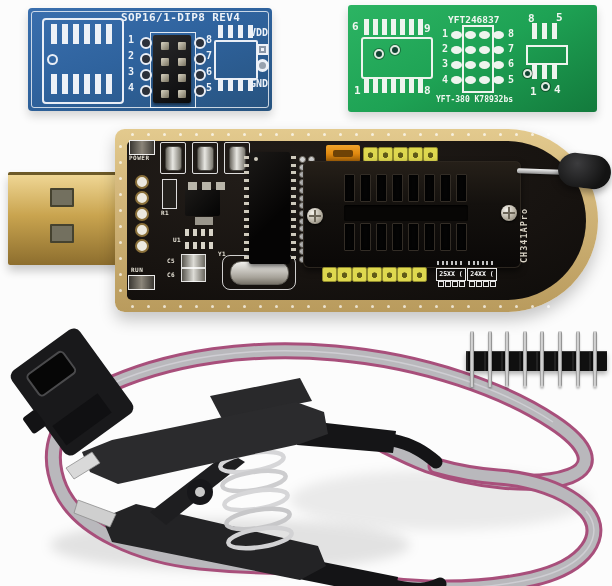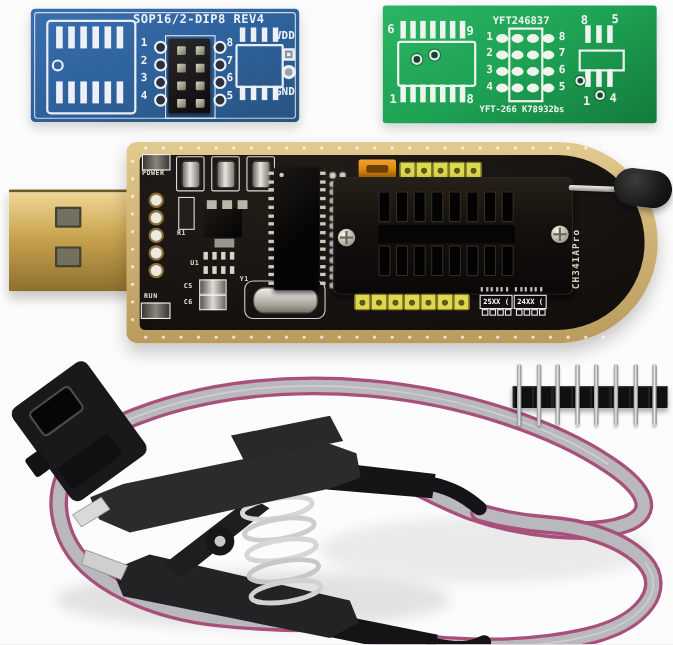--- a/index.html
+++ b/index.html
@@ -398,21 +398,21 @@
         <div class="pad-gold" style="position: absolute; left: 20px; top: 46px; width: 10px; height: 10px;"></div>
         <div class="pad-gold" style="position: absolute; left: 20px; top: 62px; width: 10px; height: 10px;"></div>
         <div class="pad-gold" style="position: absolute; left: 20px; top: 78px; width: 10px; height: 10px;"></div>
         <div class="pad-gold" style="position: absolute; left: 20px; top: 94px; width: 10px; height: 10px;"></div>
         <div class="pad-gold" style="position: absolute; left: 20px; top: 110px; width: 10px; height: 10px;"></div>
       </div>
   </div>
 
   <div class="blue-board" id="blue">
     <div class="bb-outline"></div>
-    <div class="sk" style="left:93px;top:4px;font-size:11px;letter-spacing:.4px;">SOP16/2-DIP8 REV4</div>
+    <div class="sk" style="left:93px;top:4px;font-size:11px;letter-spacing:.4px;">SOP16/1-DIP8 REV4</div>
     <div class="fp-outline16" id="bb-fp16">
       <div class="abs" style="left:3px;top:34px;width:7px;height:7px;border:2px solid #e9eef6;border-radius:50%;"></div>
     <div style="position: absolute; left: 7px; top: 4px; width: 6px; height: 20px; background: rgb(237, 241, 247);"></div>
         <div style="position: absolute; left: 7px; top: 54px; width: 6px; height: 20px; background: rgb(237, 241, 247);"></div>
         <div style="position: absolute; left: 18px; top: 4px; width: 6px; height: 20px; background: rgb(237, 241, 247);"></div>
         <div style="position: absolute; left: 18px; top: 54px; width: 6px; height: 20px; background: rgb(237, 241, 247);"></div>
         <div style="position: absolute; left: 29px; top: 4px; width: 6px; height: 20px; background: rgb(237, 241, 247);"></div>
         <div style="position: absolute; left: 29px; top: 54px; width: 6px; height: 20px; background: rgb(237, 241, 247);"></div>
         <div style="position: absolute; left: 40px; top: 4px; width: 6px; height: 20px; background: rgb(237, 241, 247);"></div>
         <div style="position: absolute; left: 40px; top: 54px; width: 6px; height: 20px; background: rgb(237, 241, 247);"></div>
@@ -523,21 +523,21 @@
     <div class="sk" style="left:160px;top:39px;font-size:10px;">7</div>
     <div class="sk" style="left:160px;top:54px;font-size:10px;">6</div>
     <div class="sk" style="left:160px;top:70px;font-size:10px;">5</div>
     <div class="sk" style="left:180px;top:8px;font-size:11px;">8</div>
     <div class="sk" style="left:208px;top:7px;font-size:11px;">5</div>
     <div class="gb-outline8"></div>
     <div class="via" style="left:175px;top:64px;width:5px;height:5px;"></div>
     <div class="via" style="left:193px;top:77px;width:5px;height:5px;"></div>
     <div class="sk" style="left:182px;top:81px;font-size:11px;">1</div>
     <div class="sk" style="left:206px;top:79px;font-size:11px;">4</div>
-    <div class="sk" style="left:88px;top:91px;font-size:8px;">YFT-266 K78932bs</div>
+    <div class="sk" style="left:88px;top:91px;font-size:8px;">YFT-380 K78932bs</div>
   </div>
 
   <div class="pin-header" id="phdr">
     <div class="ph-bar"></div>
   <div class="ph-pin" style="position: absolute; left: 6px; top: 1px;"></div>
       <div class="ph-pin" style="position: absolute; left: 23.6px; top: 1px;"></div>
       <div class="ph-pin" style="position: absolute; left: 41.2px; top: 1px;"></div>
       <div class="ph-pin" style="position: absolute; left: 58.8px; top: 1px;"></div>
       <div class="ph-pin" style="position: absolute; left: 76.4px; top: 1px;"></div>
       <div class="ph-pin" style="position: absolute; left: 94px; top: 1px;"></div>

